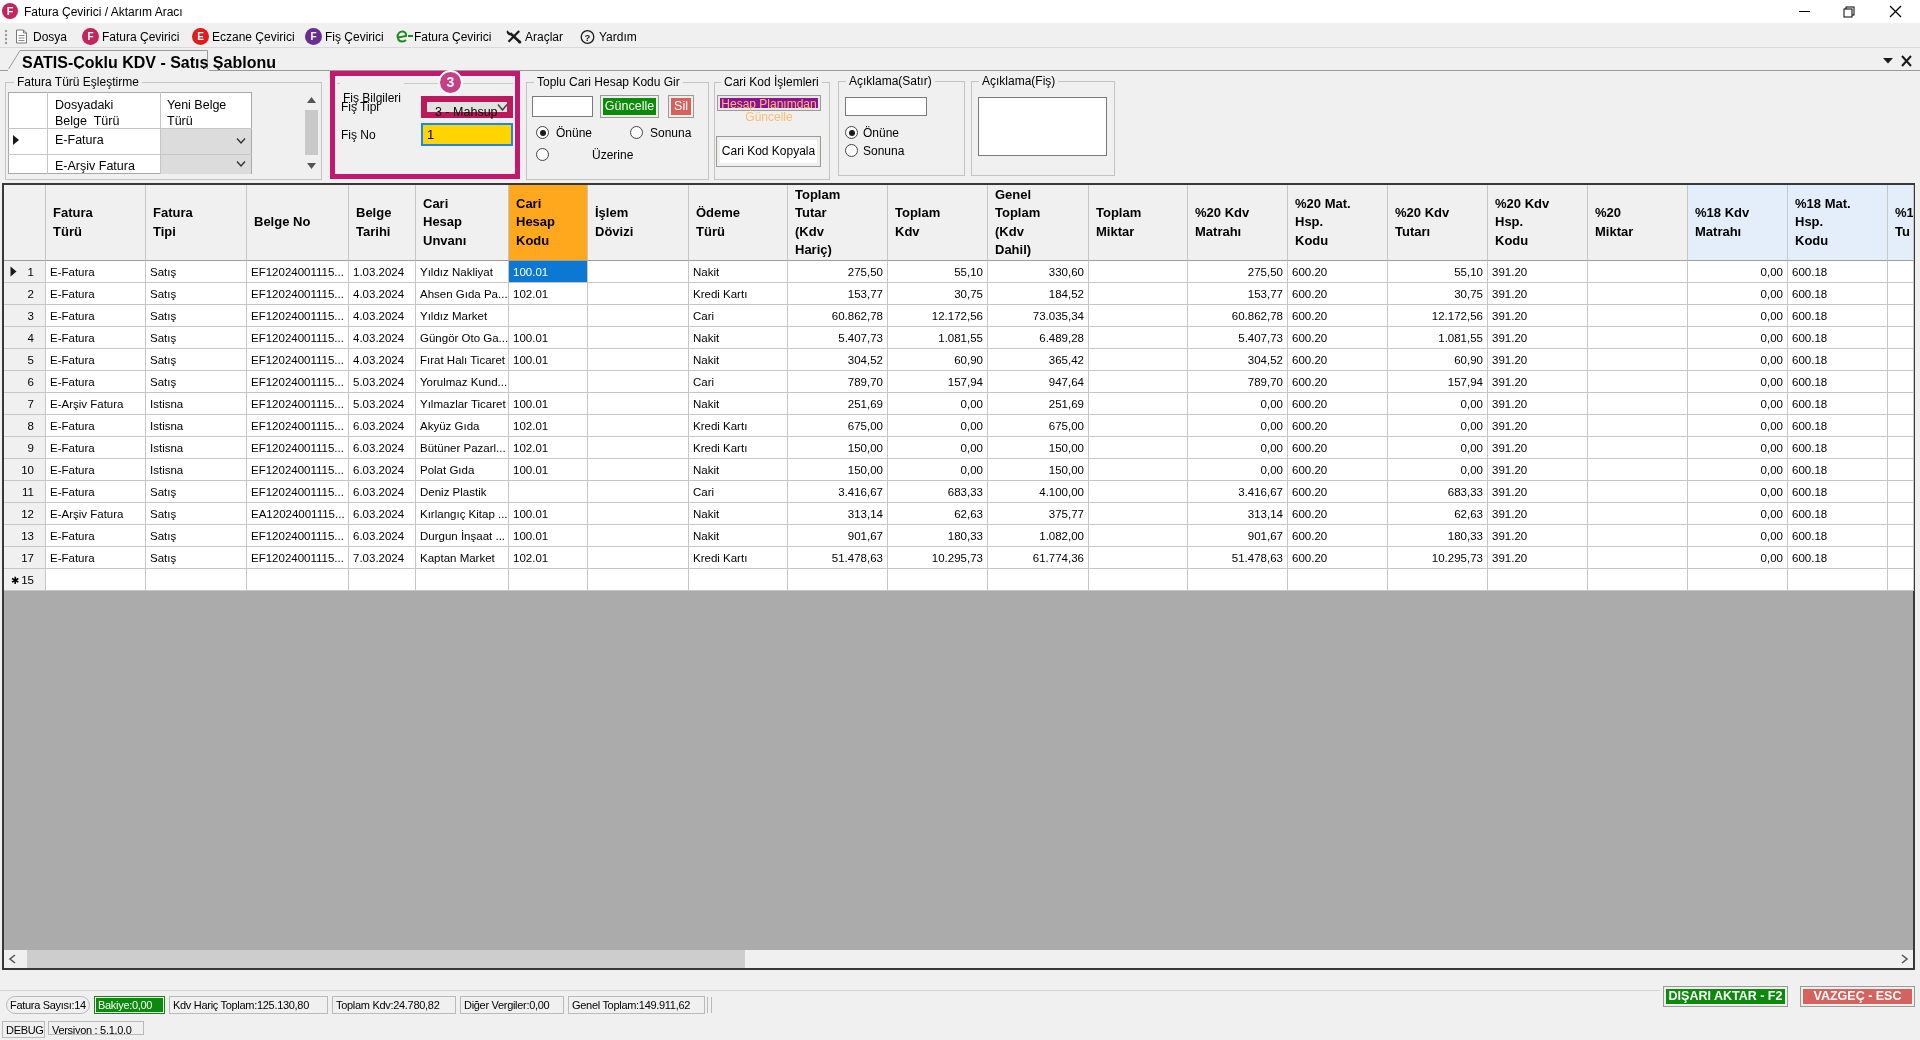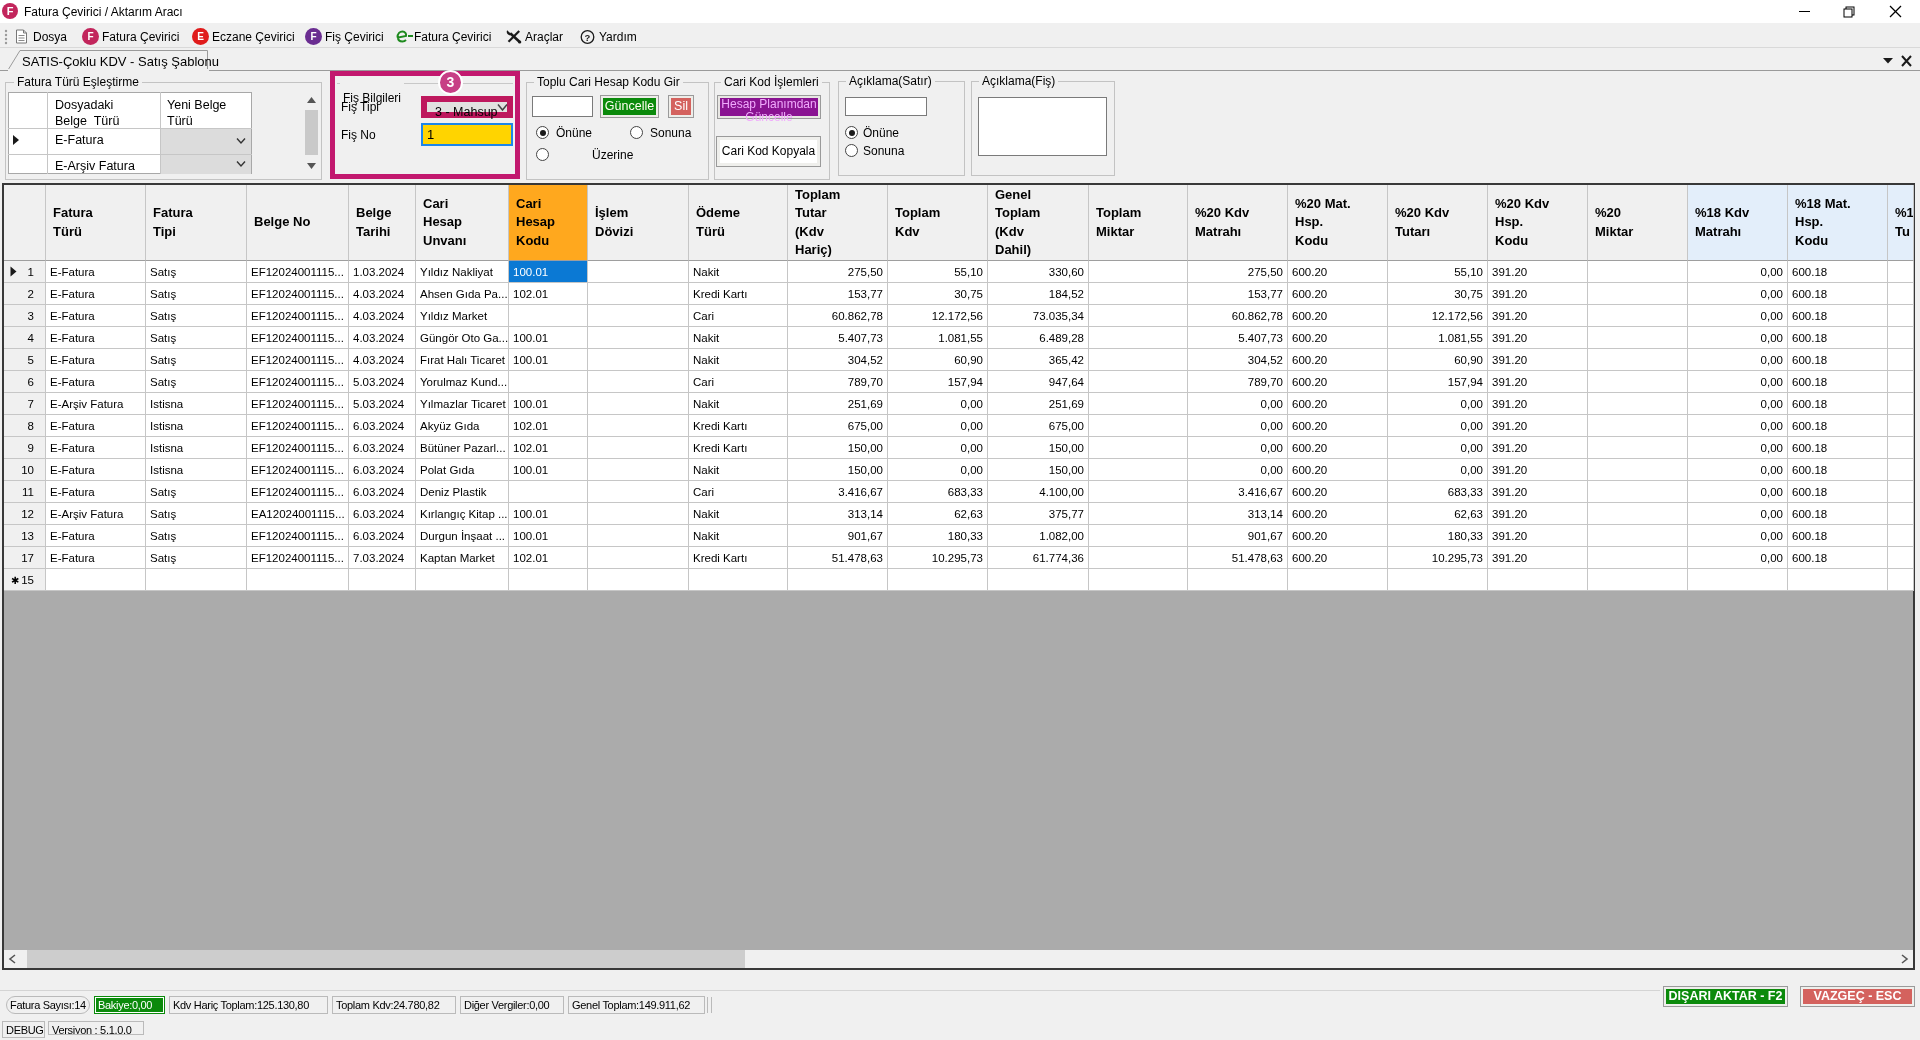--- a/index.html
+++ b/index.html
@@ -11,21 +11,21 @@
 #titleicon { left:2px; top:3px; width:16px; height:16px; border-radius:50%; background:#c2255c; color:#fff; font-weight:bold; font-size:11px; text-align:center; line-height:16px; }
 #titletext { left:24px; top:5px; font-size:12px; }
 
 #menubar { left:0; top:23px; width:1920px; height:26px; background:#f0f0f0; }
 .mitem { position:absolute; top:30px; font-size:12px; }
 .circ { position:absolute; width:17px; height:17px; border-radius:50%; color:#fff; font-weight:bold; font-size:10px; text-align:center; line-height:17px; top:28px; }
 
 #tabline { left:0; top:47px; width:1920px; height:1px; background:#d9d9d9; }
 #tab { left:8px; top:50px; width:202px; height:20px; }
 #tabshape { position:absolute; left:0; top:0; width:100%; height:100%; }
-#tabtext { position:absolute; left:14px; top:3.5px; font-weight:normal; font-size:13px; white-space:nowrap; }
+#tabtext { position:absolute; left:14px; top:3.5px; font-weight:bold; font-size:16px; white-space:nowrap; }
 #tabstripline { left:0px; top:70px; width:1920px; height:1px; background:#9a9a9a; }
 
 .group { position:absolute; border:1px solid #c3c3c3; }
 .glabel { position:absolute; top:-8px; left:8px; background:#f0f0f0; padding:0 3px; font-size:12px; white-space:pre; }
 
 #fgrid { left:8px; top:92px; width:244px; height:82px; background:#fff; border:1px solid #a8a8a8; }
 .fg-line-v { position:absolute; background:#c6c6c6; width:1px; }
 .fg-line-h { position:absolute; background:#c6c6c6; height:1px; }
 .fg-cell { position:absolute; font-size:12.5px; line-height:16px; }
 .vsb { left:303px; top:92px; width:17px; height:82px; background:#f0f0f0; }
@@ -179,21 +179,21 @@
 <div class="radio sel abs" style="left:536px;top:126px;"></div>
 <div class="abs ctl-label" style="left:556px;top:126px;">Önüne</div>
 <div class="radio abs" style="left:630px;top:126px;"></div>
 <div class="abs ctl-label" style="left:650px;top:126px;">Sonuna</div>
 <div class="radio abs" style="left:536px;top:148px;"></div>
 <div class="abs ctl-label" style="left:584px;top:148px;margin-left:8px;">Üzerine</div>
 
 <div class="group" style="left:714px;top:82px;width:116px;height:98px;">
  <div class="glabel" style="left:6px;">Cari Kod İşlemleri</div>
 </div>
-<div class="btn" style="left:717px;top:95px;width:104px;height:24px;background:#8a1392;border:1px solid #9a9a9a;box-shadow:inset 0 0 0 2px #e8e7e3;color:#f0abfc;line-height:13.5px;padding-top:1.5px;font-size:12px;">Hesap Planımdan Güncelle</div>
+<div class="btn" style="left:717px;top:95px;width:104px;height:16px;background:#8a1392;border:1px solid #9a9a9a;box-shadow:inset 0 0 0 2px #e8e7e3;color:#fdba74;line-height:13.5px;padding-top:1.5px;font-size:12px;">Hesap Planımdan Güncelle</div>
 <div class="btn" style="left:716px;top:136px;width:105px;height:31px;background:#fff;border:1px solid #9a9a9a;box-shadow:inset 0 0 0 3px #efefec;line-height:29px;font-size:12px;">Cari Kod Kopyala</div>
 
 <div class="group" style="left:838px;top:81px;width:127px;height:95px;">
  <div class="glabel" style="left:7px;">Açıklama(Satır)</div>
 </div>
 <div class="tinput abs" style="left:845px;top:97px;width:82px;height:19px;"></div>
 <div class="radio sel abs" style="left:845px;top:126px;"></div>
 <div class="abs ctl-label" style="left:863px;top:126px;">Önüne</div>
 <div class="radio abs" style="left:845px;top:144px;"></div>
 <div class="abs ctl-label" style="left:863px;top:144px;">Sonuna</div>

